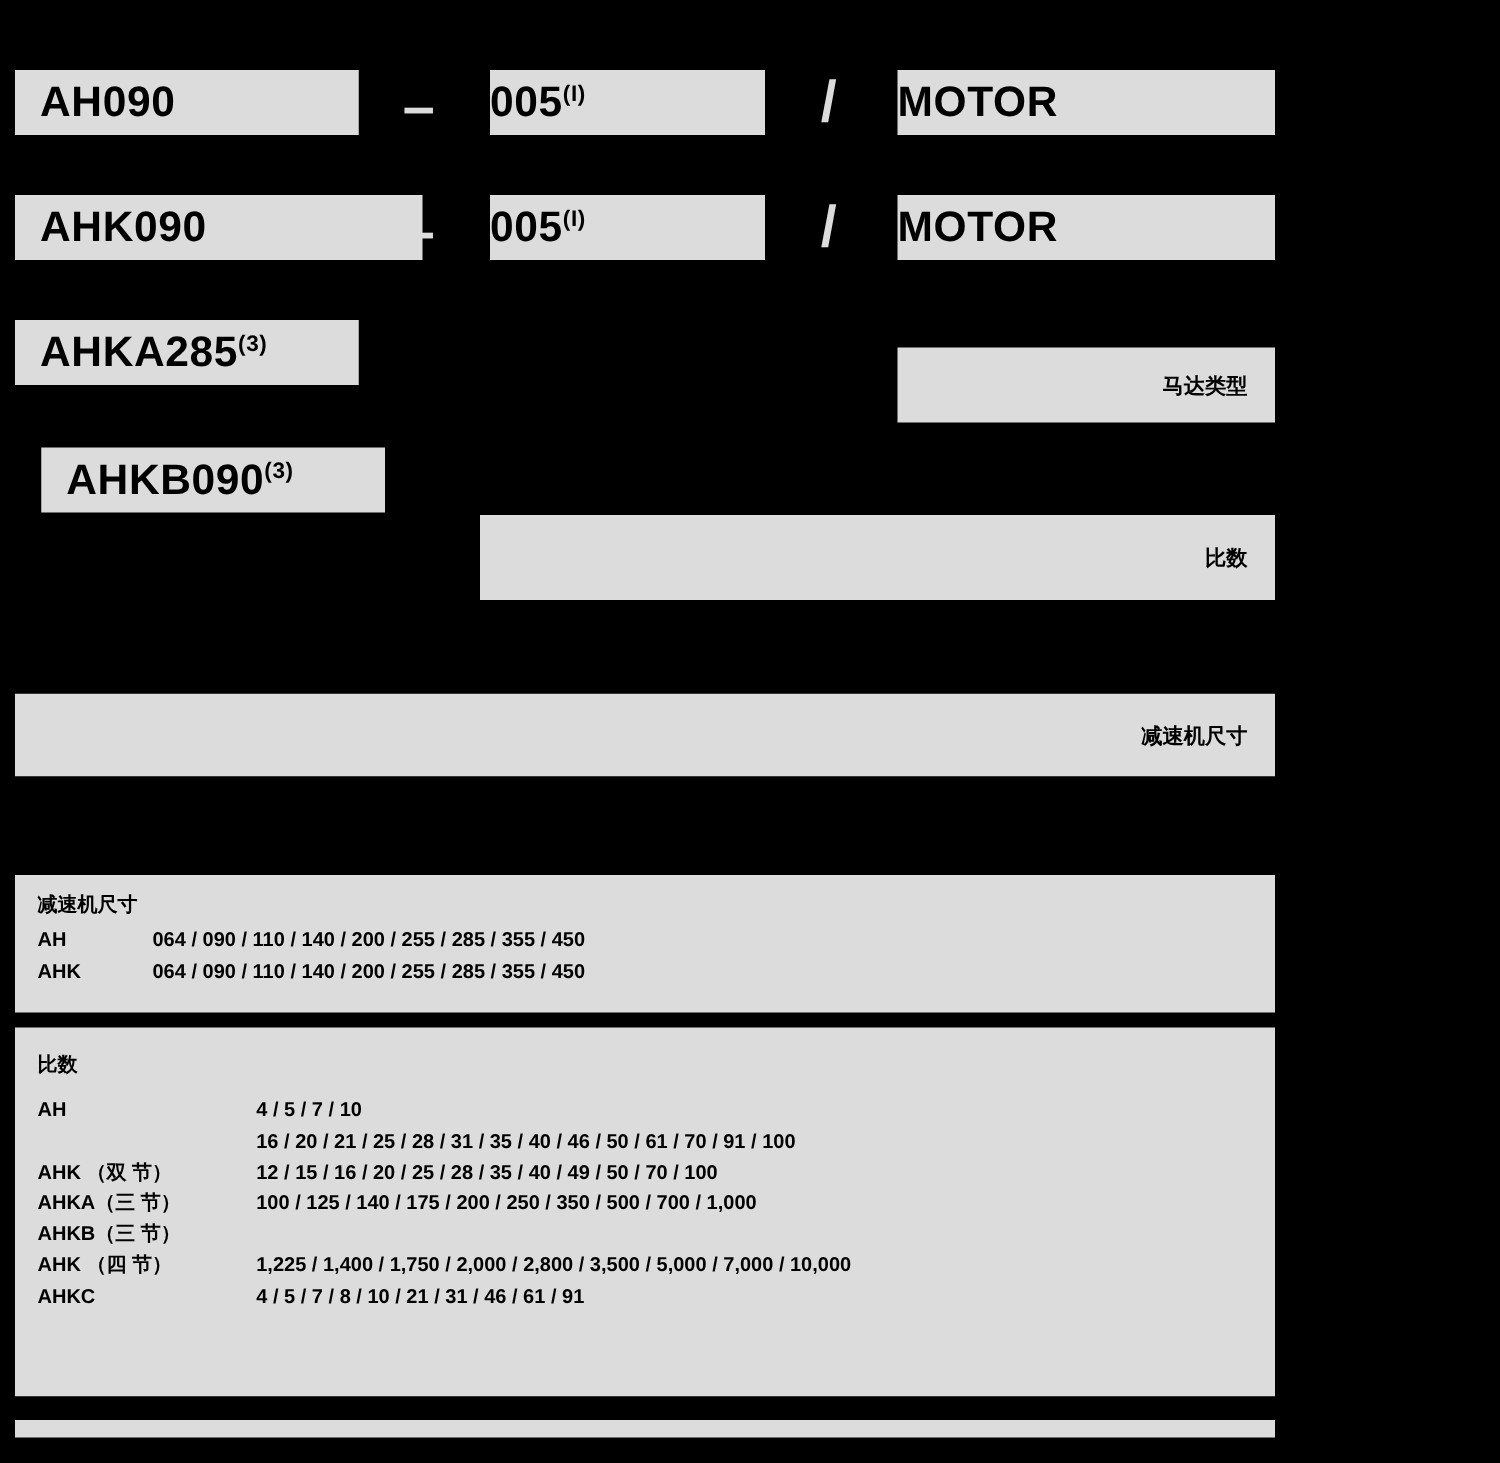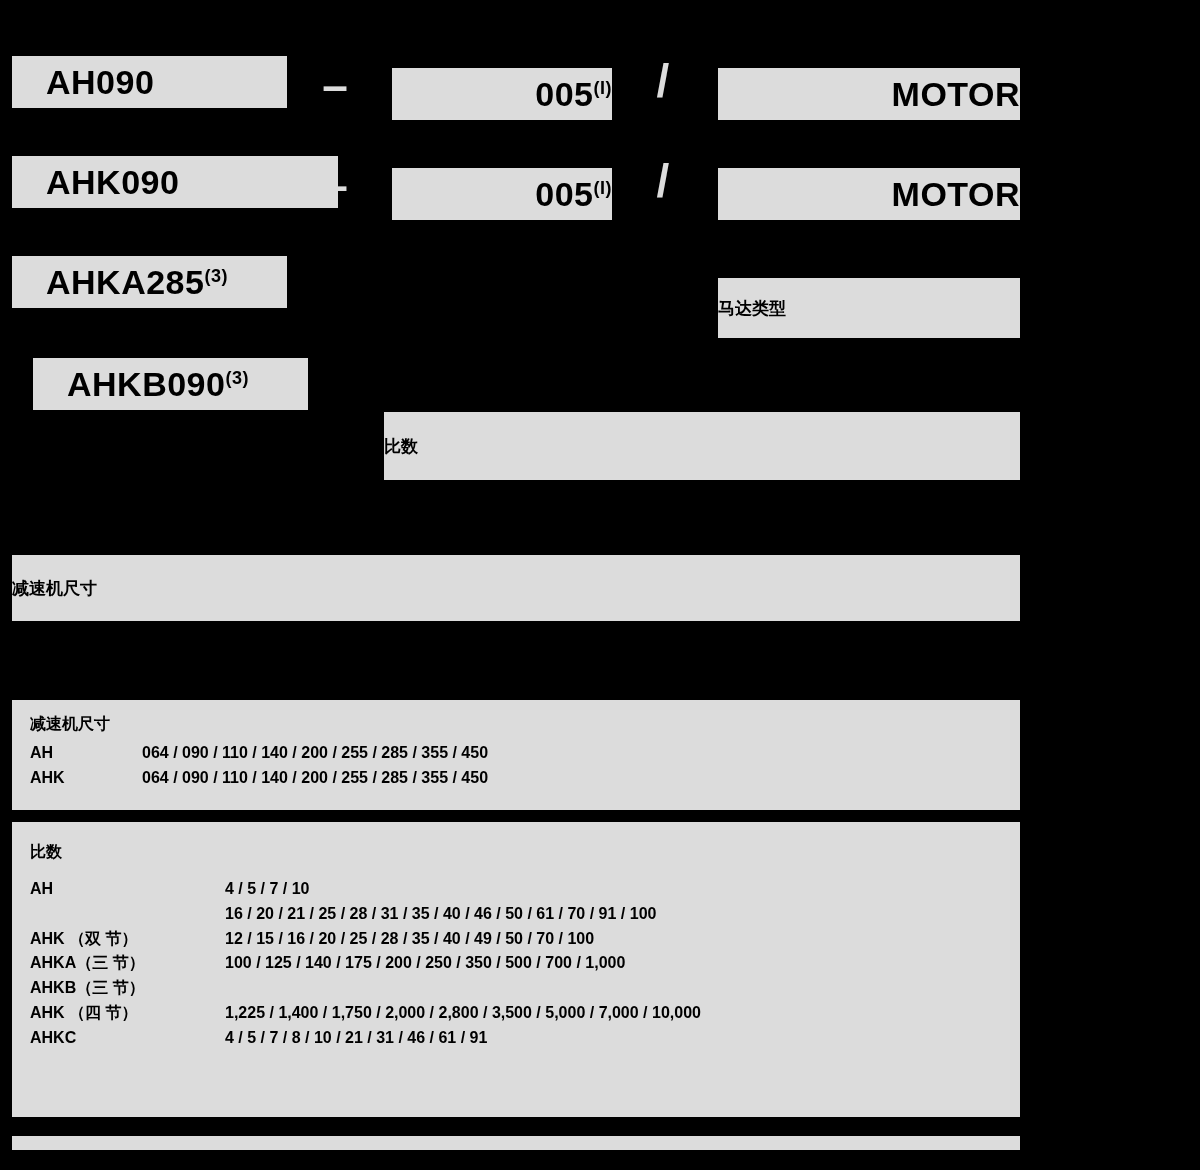--- a/index.html
+++ b/index.html
@@ -38,39 +38,38 @@
     font-weight: bold;
     line-height: 1;
     white-space: nowrap;
   }
   .code-box .txt sup {
     font-size: 18px;
     vertical-align: super;
     font-weight: bold;
   }
   .code-left {
-    padding-left: 34px;
+    padding-left: 20px;
     justify-content: flex-start;
   }
   .code-center {
-    justify-content: flex-end;
-    margin-top: 12px;
+    justify-content: flex-start;
   }
   .sep {
     position: absolute;
     color: #dcdcdc;
     font-weight: bold;
     font-size: 46px;
     line-height: 1;
     text-align: center;
   }
   .label-right {
     display: flex;
     align-items: center;
-    justify-content: flex-start;
+    justify-content: flex-end;
     padding-right: 22px;
     font-size: 17px;
     font-weight: bold;
   }
   
   .legend {
     position: absolute;
     background: #dcdcdc;
     box-sizing: border-box;
     padding: 14px 18px;
@@ -78,21 +77,20 @@
   .legend-title {
     font-size: 16px;
     font-weight: bold;
     margin-bottom: 6px;
   }
   .legend-row {
     display: flex;
     font-size: 16px;
     font-weight: bold;
     line-height: 1.55;
-    gap: 20px;
   }
   .legend-row .key {
     width: 92px;
     flex: 0 0 auto;
     white-space: pre;
   }
   .legend-row .val {
     flex: 1 1 auto;
     white-space: nowrap;
   }

